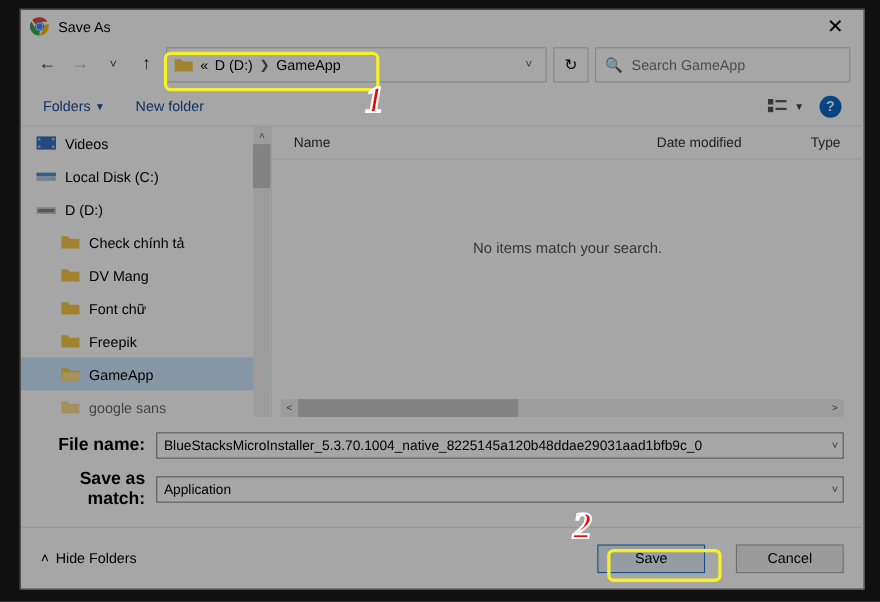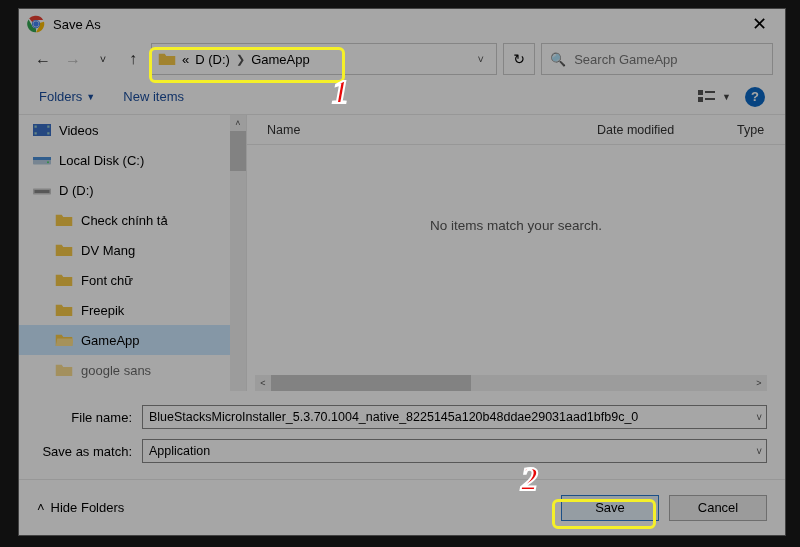--- a/index.html
+++ b/index.html
@@ -41,26 +41,26 @@
 .cols .c1 { width: 350px; padding-left: 20px; }
 .cols .c2 { width: 140px; }
 .cols .c3 { flex: 1; }
 .empty { text-align: center; padding-top: 28px; color: #555; font-size: 13.5px; }
 .hscroll { position: absolute; left: 8px; right: 18px; bottom: 0; height: 16px; background: #f0f0f0; display: flex; align-items: center; }
 .hscroll .lt, .hscroll .rt { width: 16px; height: 16px; font-size: 9px; display:flex; align-items:center; justify-content:center; color:#555;}
 .hscroll .track { flex: 1; height: 16px; position: relative; }
 .hscroll .th { position: absolute; left: 0; top: 0; width: 200px; height: 16px; background: #c8c8c8; }
 .fields { padding: 14px 18px 6px; }
 .frow { display: flex; align-items: center; margin-bottom: 10px; }
-.flabel { width: 105px; text-align: right; padding-right: 10px; font-size: 13px; }
+.flabel { width: 105px; text-align: right; padding-right: 10px; font-size: 16px; font-weight: bold; }
 .finput { flex: 1; height: 24px; border: 1px solid #888; font-size: 12.5px; padding: 0 6px; display: flex; align-items: center; background: #fff; position: relative; overflow: hidden; white-space: nowrap; }
 .finput .dd2 { position: absolute; right: 4px; font-size: 10px; color: #555; }
 .footer { height: 56px; display: flex; align-items: center; padding: 0 18px; border-top: 1px solid #e8e8e8; }
 .hide { font-size: 13px; display: flex; align-items: center; gap: 6px; }
-.btns { margin-left: auto; display: flex; gap: 10px; }
+.btns { margin-left: auto; display: flex; gap: 28px; }
 .btn { width: 98px; height: 26px; border: 1px solid #aaa; background: #efefef; font-size: 13px; display: flex; align-items: center; justify-content: center; }
 .btn.primary { border: 1px solid #2a7bd0; background: #e5f1fb; }
 
 
 .hl { position: absolute; border: 3px solid #f5f029; border-radius: 6px; z-index: 60; pointer-events: none; }
 .num { position: absolute; z-index: 70; font-family: "Comic Sans MS", cursive; font-size: 34px; font-weight: bold; font-style: italic; color: #e80707; -webkit-text-stroke: 2px #fff; pointer-events: none; }
 
 .folder-svg { fill: #f7c949; }
 .folder-open-svg .back { fill: #f7c949; }
 .folder-open-svg .front { fill: #ffe08a; }
@@ -108,21 +108,21 @@
       <span>🔍</span>
       <span>Search GameApp</span>
     </div>
   </div>
 
   <div class="toolbar">
     <span class="tb-link">
         <span>Folders</span>
         <span style="font-size:9px;">▼</span>
       </span>
-    <span class="tb-link">New items</span>
+    <span class="tb-link">New folder</span>
     <div class="tb-right">
       <span class="viewbtn">
         <svg width="20" height="14" viewBox="0 0 20 14">
             <rect x="0" y="0" width="5" height="5" fill="#555"></rect>
             <rect x="0" y="7" width="5" height="5" fill="#555"></rect>
             <rect x="7" y="1" width="10" height="2" fill="#555"></rect>
             <rect x="7" y="8" width="10" height="2" fill="#555"></rect>
           </svg>
         <span style="font-size:9px;">▼</span>
       </span>

